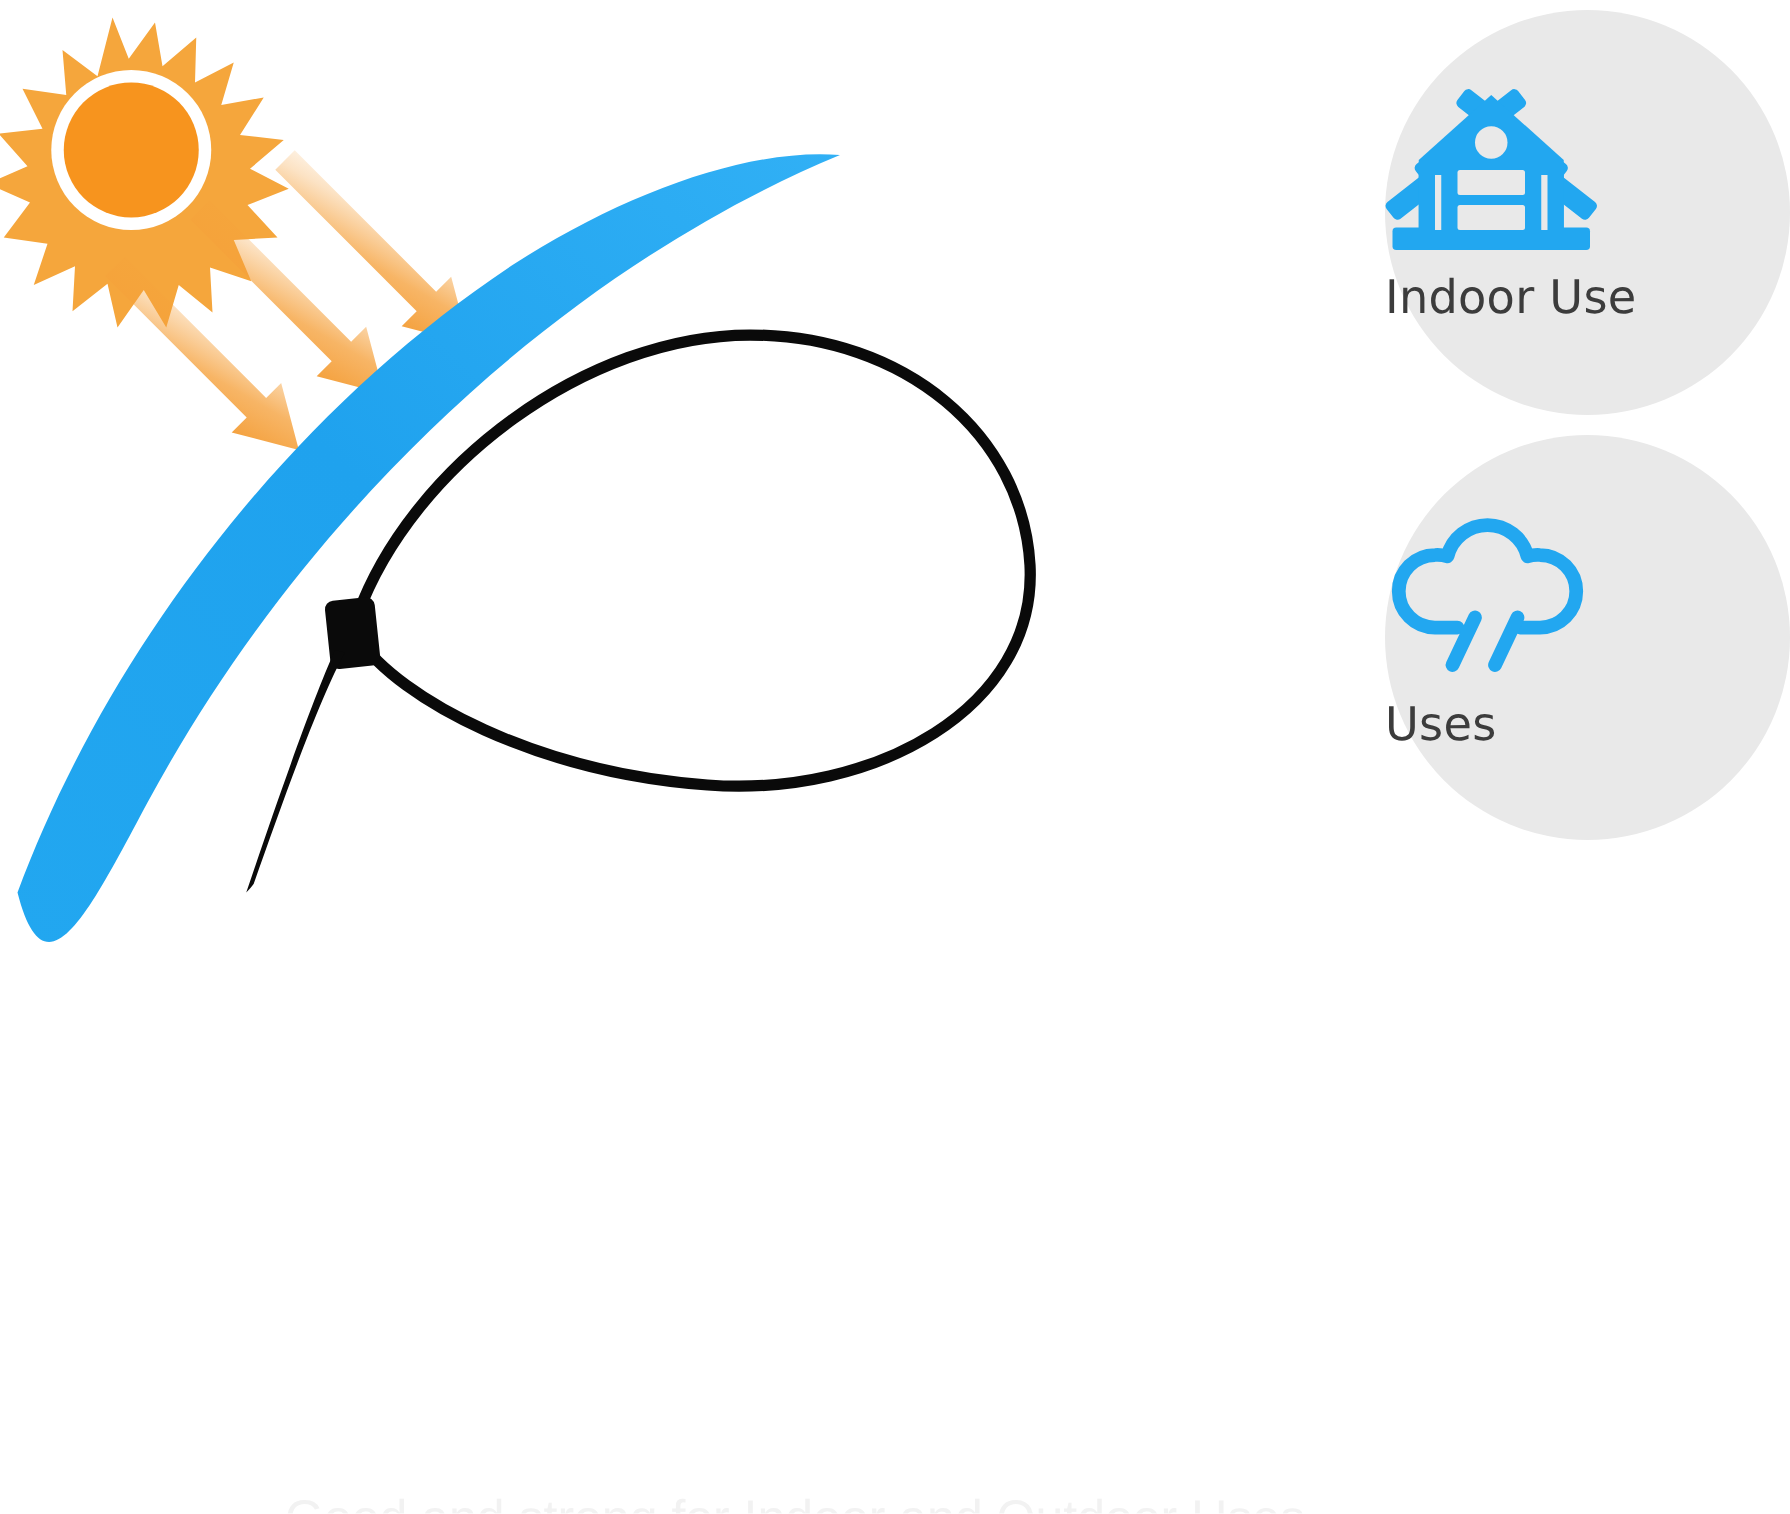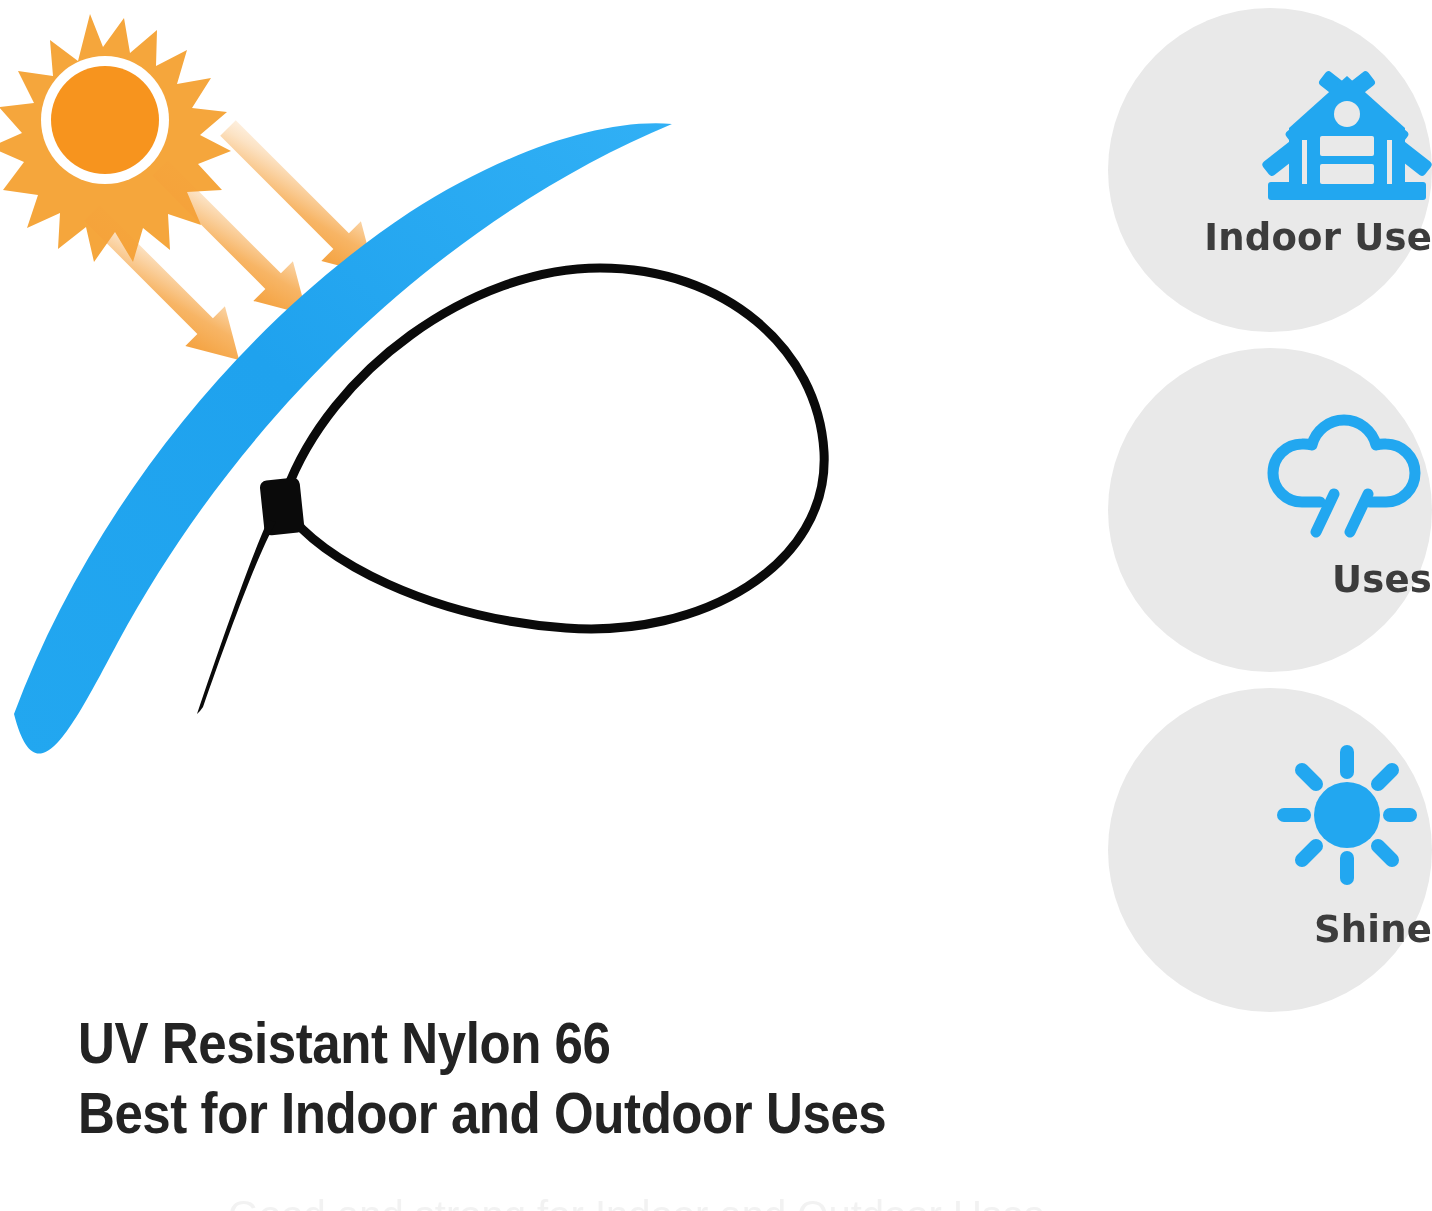--- a/index.html
+++ b/index.html
@@ -79,23 +79,22 @@
   }
   .badge {
     position: absolute;
     left: 0;
     width: 324px;
     height: 324px;
     border-radius: 50%;
     background: #e9e9e9;
     display: flex;
     flex-direction: column;
-    align-items: flex-end;
+    align-items: flex-start;
     justify-content: flex-start;
-    font-weight: bold;
   }
   .badge-0 { top: 0px; }
   .badge-1 { top: 340px; }
   .badge-2 { top: 680px; }
 
   .badge-icon {
     margin-top: 48px;
     width: 170px;
     height: 150px;
     display: flex;
@@ -193,24 +192,20 @@
         <path fill="#0a0a0a" d="
           M 268 520
           C 250 560 222 640 197 714
           C 199 712 201 710 203 707
           C 228 636 256 558 276 522
           Z"></path>
       </g>
     </svg>
   </div>
 
-  <div id="headline">
-    <div class="headline-line">UV Resistant Nylon 66</div>
-    <div class="headline-line">Best for Indoor and Outdoor Uses</div>
-  </div>
 
   <div id="clipped-line">
     <div class="clipped-text">Good and strong for Indoor and Outdoor Uses</div>
   </div>
 
   <div id="badges">
 
     <div class="badge badge-0">
       <div class="badge-icon">
         <svg viewBox="0 0 170 150" width="170" height="150" xmlns="http://www.w3.org/2000/svg">
@@ -264,35 +259,15 @@
 
           <g stroke="#22a7f0" stroke-width="11" stroke-linecap="round">
             <line x1="72" y1="96" x2="54" y2="134"></line>
             <line x1="106" y1="96" x2="88" y2="134"></line>
           </g>
         </svg>
       </div>
       <div class="badge-label">Uses</div>
     </div>
 
-    <div class="badge badge-2">
-      <div class="badge-icon">
-        <svg viewBox="0 0 170 150" width="170" height="150" xmlns="http://www.w3.org/2000/svg">
-          <g fill="#22a7f0">
-            <circle cx="85" cy="75" r="33"></circle>
-            <g stroke="#22a7f0" stroke-width="14" stroke-linecap="round">
-              <line x1="85" y1="12" x2="85" y2="32"></line>
-              <line x1="85" y1="118" x2="85" y2="138"></line>
-              <line x1="22" y1="75" x2="42" y2="75"></line>
-              <line x1="128" y1="75" x2="148" y2="75"></line>
-              <line x1="40" y1="30" x2="54" y2="44"></line>
-              <line x1="116" y1="106" x2="130" y2="120"></line>
-              <line x1="130" y1="30" x2="116" y2="44"></line>
-              <line x1="54" y1="106" x2="40" y2="120"></line>
-            </g>
-          </g>
-        </svg>
-      </div>
-      <div class="badge-label">Shine</div>
-    </div>
 
   </div>
 </div>
 
 </body></html>

